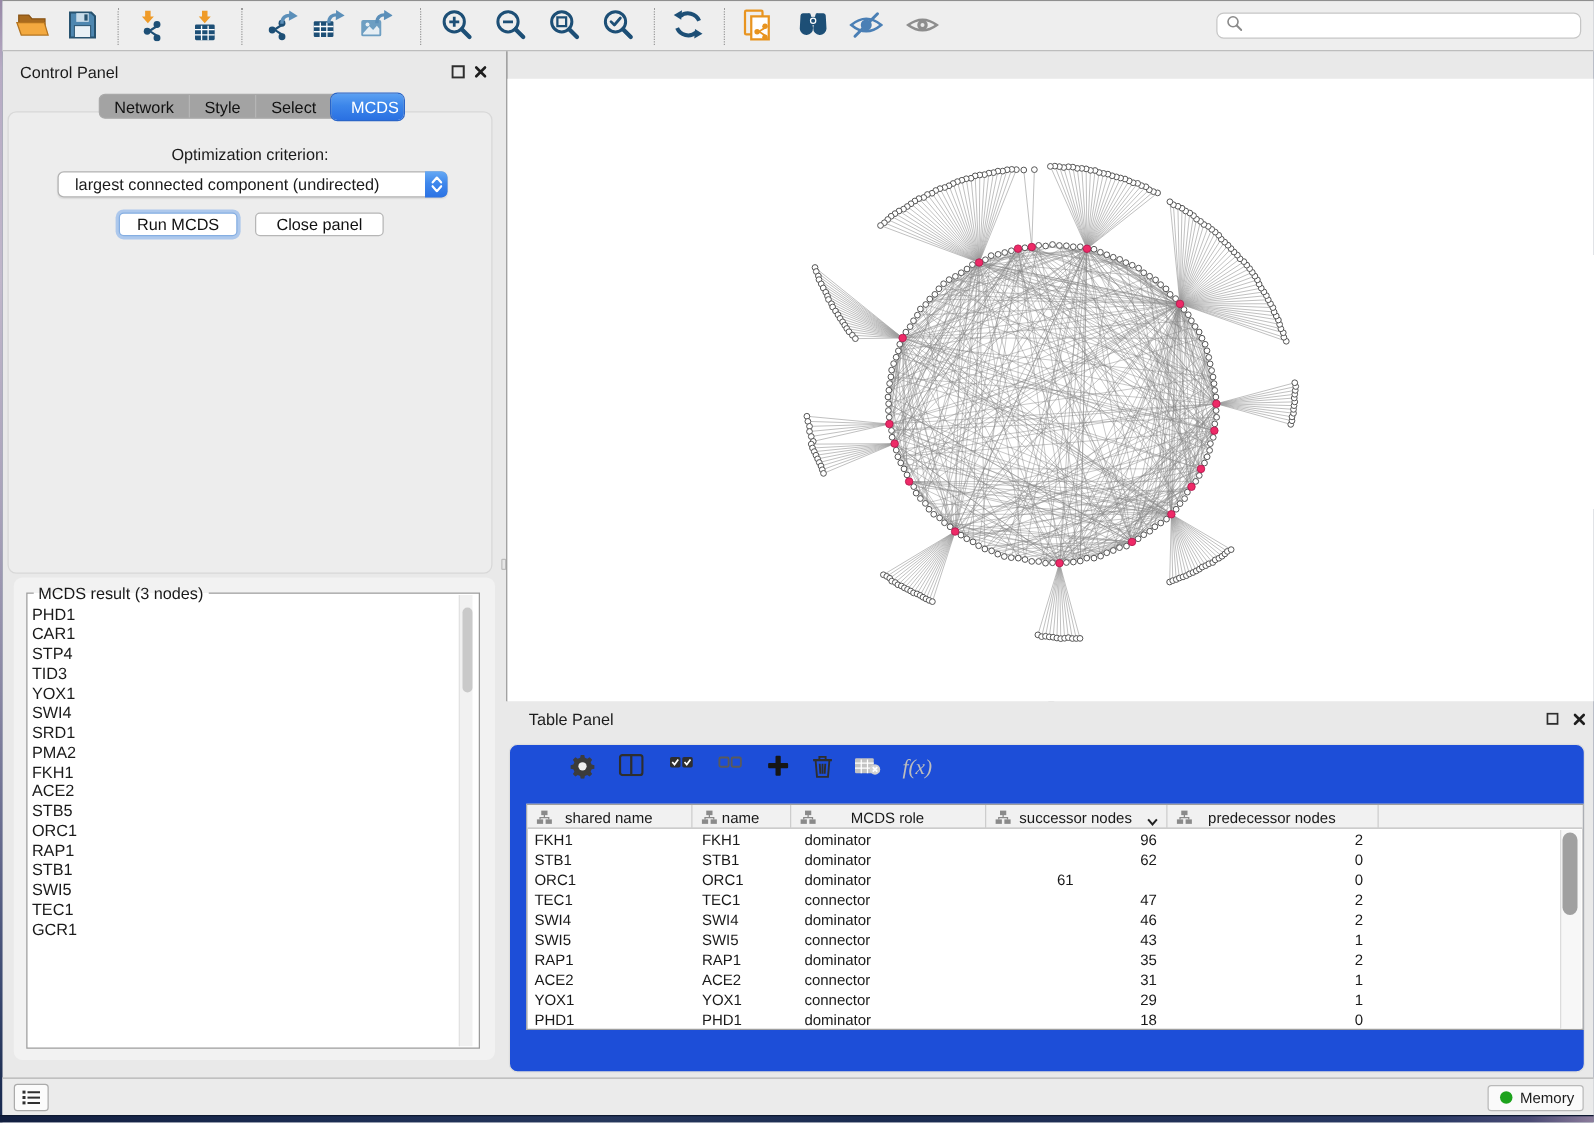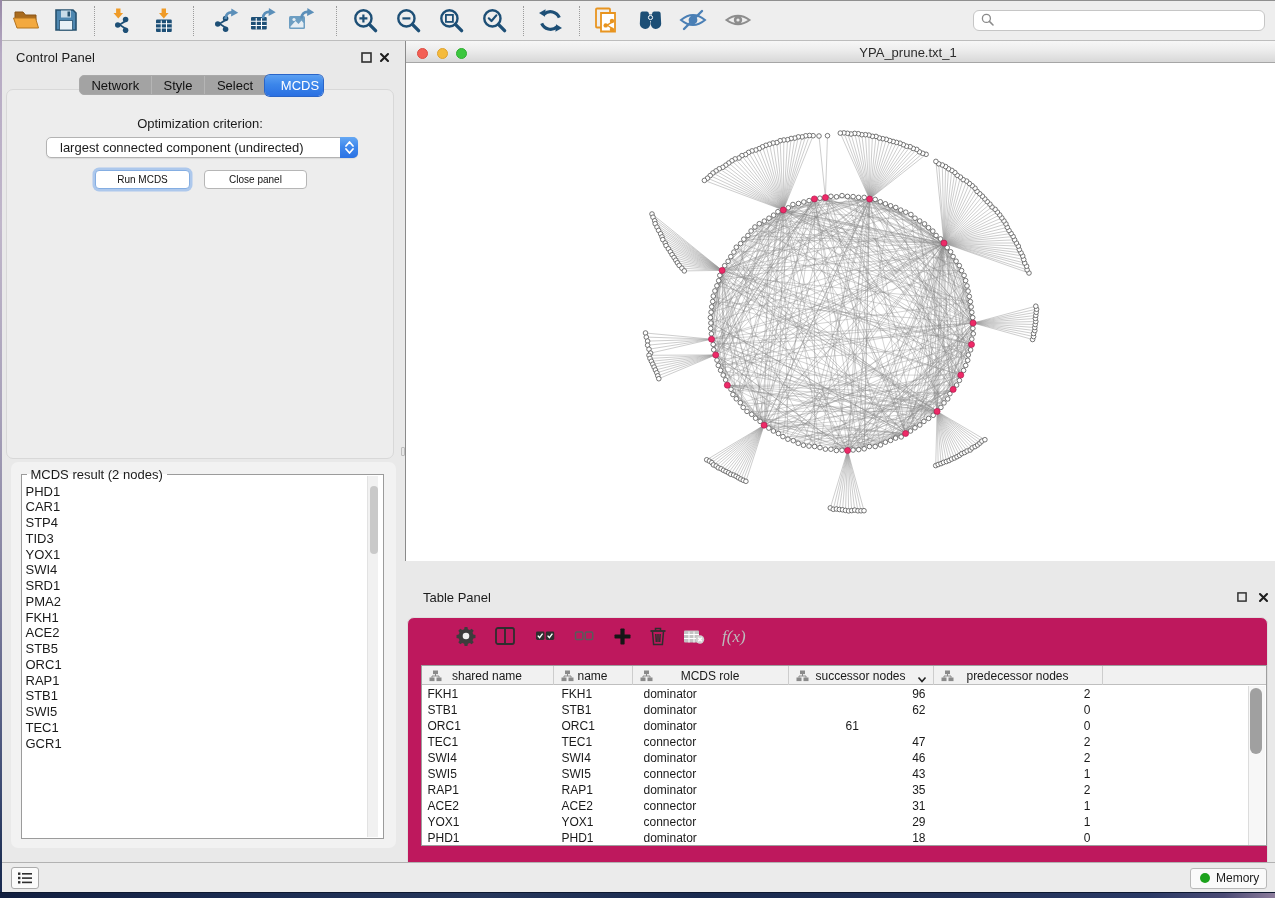--- a/index.html
+++ b/index.html
@@ -26,21 +26,21 @@
   .panel-title { position:absolute; font-size:13px; color:#1c1c1c; }
   .mini-btn { position:absolute; width:12px; height:12px; display:flex; align-items:center; justify-content:center; }
   #cp-tabs { position:absolute; left:77px; top:33px; height:20px; display:flex; background:#a3a3a3; border:1px solid #a9a9a9; border-radius:5px; z-index:3; }
   .cp-tab { font-size:13px; display:flex; align-items:center; justify-content:center; color:#111; border-right:1px solid #b5b5b5; position:relative; }
   .cp-tab:last-child { border-right:none; }
   .cp-tab.active { background:linear-gradient(180deg,#5ba0f2 0%,#3c86ea 45%,#2a70e2 100%); color:#fff; border-radius:5px; margin:-1px; height:21px; box-shadow:0 0 0 1px #2a65c8; z-index:2; }
   #cp-panel { position:absolute; left:4px; top:47px; width:388px; height:370px; background:#ededed; border:1px solid #d8d8d8; border-radius:7px; }
   #criterion-label { position:absolute; left:0; top:74px; width:396px; text-align:center; font-size:13px; }
   #criterion-select { position:absolute; left:44px; top:95px; width:312px; height:21px; background:#fff; border:1px solid #b3b3b3; border-radius:5px; font-size:13px; display:flex; align-items:center; padding-left:13px; box-shadow:0 1px 1px rgba(0,0,0,0.08); }
   #criterion-cap { position:absolute; right:-1px; top:-1px; width:18px; height:21px; border-radius:0 5px 5px 0; background:linear-gradient(180deg,#66a9f4 0%,#3f88ec 45%,#2b72e4 100%); display:flex; flex-direction:column; align-items:center; justify-content:center; gap:1px; }
-  .btn { position:absolute; top:128px; height:19px; background:#fff; border:1px solid #b6b6b6; border-radius:4px; font-size:10px; display:flex; align-items:center; justify-content:center; color:#111; }
+  .btn { position:absolute; top:128px; height:19px; background:#fff; border:1px solid #b6b6b6; border-radius:4px; font-size:13px; display:flex; align-items:center; justify-content:center; color:#111; }
   #run-btn { left:93px; width:95px; box-shadow:0 0 0 2.5px rgba(120,170,235,0.55); border-color:#85aee2; }
   #close-btn { left:202px; width:103px; }
   #result-panel { position:absolute; left:9px; top:420px; width:385px; height:386px; background:#f2f2f2; border-radius:7px; }
   #result-box { position:absolute; left:9.5px; top:11.5px; width:363px; height:365px; background:#fff; border:1px solid #9b9b9b; }
   #result-title { position:absolute; left:5px; top:-8px; font-size:13px; padding:0 4px; background:linear-gradient(180deg,#f2f2f2 50%,#ffffff 50%); }
   #result-list { position:absolute; left:4px; top:9px; font-size:13px; line-height:15.75px; list-style:none; }
   #result-scroll { position:absolute; right:4.5px; top:1px; bottom:1px; width:11px; background:#f1f1f1; border-left:1px solid #e2e2e2; }
   #result-thumb { position:absolute; left:1.5px; top:10px; width:8px; height:68px; background:#c9c9c9; border-radius:4px; }
 
   
@@ -51,23 +51,23 @@
   #net-frame-left { position:absolute; left:403px; top:40px; width:1px; height:520px; background:#8a8a8a; }
   #net-titlebar { position:absolute; left:404px; top:40px; width:869px; height:22px; background:linear-gradient(180deg,#f7f7f7 0%,#ececec 45%,#d8d8d8 100%); border-bottom:1px solid #a6a6a6; }
   .light { position:absolute; top:6.5px; width:11px; height:11px; border-radius:50%; }
   #light-red { left:11px; background:#f35f55; border:1px solid #dd4d42; }
   #light-yellow { left:30.5px; background:#f5bb3c; border:1px solid #dfa22f; }
   #light-green { left:50px; background:#3cc73f; border:1px solid #2fae31; }
   #net-title { position:absolute; left:352px; top:3.5px; width:300px; text-align:center; font-size:13px; color:#2c2c2c; }
   #net-canvas { position:absolute; left:404px; top:62px; width:869px; height:498px; background:#fff; }
 
   
-  #table-panel { position:absolute; left:404px; top:582px; width:869px; height:301px; }
-  #tp-container { position:absolute; left:0.5px; top:34px; width:861px; height:263px; background:#be185d; border:1px solid #dedede; border-radius:7px; }
-  .tp-icon { position:absolute; top:595px; width:26px; height:26px; margin-left:-13px; display:flex; align-items:center; justify-content:center;padding-left:44px; }
+  #table-panel { position:absolute; left:404px; top:560px; width:869px; height:301px; }
+  #tp-container { position:absolute; left:0.5px; top:34px; width:861px; height:263px; background:#1d4ed8; border:1px solid #dedede; border-radius:7px; }
+  .tp-icon { position:absolute; top:595px; width:26px; height:26px; margin-left:-13px; display:flex; align-items:flex-start; justify-content:center;padding-left:44px; }
   #node-table { position:absolute; left:13px; top:47px; width:846px; height:181px; background:#fff; border:1px solid #9e9e9e; }
   #nt-header { position:absolute; left:0; top:0; width:844px; height:19px; background:#f1f1f1; border-bottom:1px solid #bfbfbf; }
   .nt-hcell { position:absolute; top:0; height:19px; display:flex; align-items:center; justify-content:center; font-size:12px; color:#191919; border-right:1px solid #cdcdcd; }
   .nt-hicon { position:absolute; left:7px; top:4px; }
   .nt-rows { position:absolute; left:0; top:20px; right:0; bottom:0; font-size:12px; }
   .nt-row { position:absolute; height:16px; width:100%; }
   .nt-cell { position:absolute; top:1px; white-space:nowrap; }
   #nt-vscroll { position:absolute; right:1px; top:20px; bottom:0.5px; width:17px; background:#f7f7f7; border-left:1px solid #dcdcdc; }
   #nt-thumb { position:absolute; left:1.5px; top:2px; width:12px; height:66px; background:#a0a0a0; border-radius:6px; }
   #tp-tabs { position:absolute; left:254px; top:239.5px; height:20px; display:flex; background:#fff; border:1px solid #ababab; border-radius:5px; z-index:3; }
@@ -282,21 +282,21 @@
           <svg width="9" height="6" viewBox="0 0 9 6">
               <path d="M1 1 L4.5 5 L8 1" fill="none" stroke="#fff" stroke-width="1.7" stroke-linecap="round" stroke-linejoin="round"></path>
             </svg>
         </span>
       </div>
       <div id="criterion-label">Optimization criterion:</div>
       <div class="btn" id="run-btn">Run MCDS</div>
       <div class="btn" id="close-btn">Close panel</div>
       <div id="result-panel">
         <div id="result-box">
-          <span id="result-title">MCDS result (2 nodes)</span>
+          <span id="result-title">MCDS result (3 nodes)</span>
           <ul id="result-list">
               <li>PHD1</li>
               <li>CAR1</li>
               <li>STP4</li>
               <li>TID3</li>
               <li>YOX1</li>
               <li>SWI4</li>
               <li>SRD1</li>
               <li>PMA2</li>
               <li>FKH1</li>
@@ -313,26 +313,20 @@
             <div id="result-thumb"></div>
           </div>
         </div>
       </div>
     </div>
 
     <div id="vsplit-grip"></div>
     <div id="hsplit-grip"></div>
 
     <div id="net-frame-left"></div>
-    <div id="net-titlebar">
-      <div class="light" id="light-red"></div>
-      <div class="light" id="light-yellow"></div>
-      <div class="light" id="light-green"></div>
-      <div id="net-title">YPA_prune.txt_1</div>
-    </div>
     <div id="net-canvas"><svg width="869" height="498" viewBox="0 0 869 498">
           <g stroke="#878787" stroke-width="0.7" stroke-opacity="0.52">
             <line x1="377.3" y1="147.0" x2="414.0" y2="384.6"></line>
             <line x1="377.3" y1="147.0" x2="565.2" y2="243.9"></line>
             <line x1="377.3" y1="147.0" x2="559.6" y2="217.6"></line>
             <line x1="377.3" y1="147.0" x2="513.7" y2="158.0"></line>
             <line x1="377.3" y1="147.0" x2="318.7" y2="202.7"></line>
             <line x1="377.3" y1="147.0" x2="311.0" y2="297.1"></line>
             <line x1="377.3" y1="147.0" x2="513.8" y2="362.0"></line>
             <line x1="377.3" y1="147.0" x2="307.7" y2="286.8"></line>

